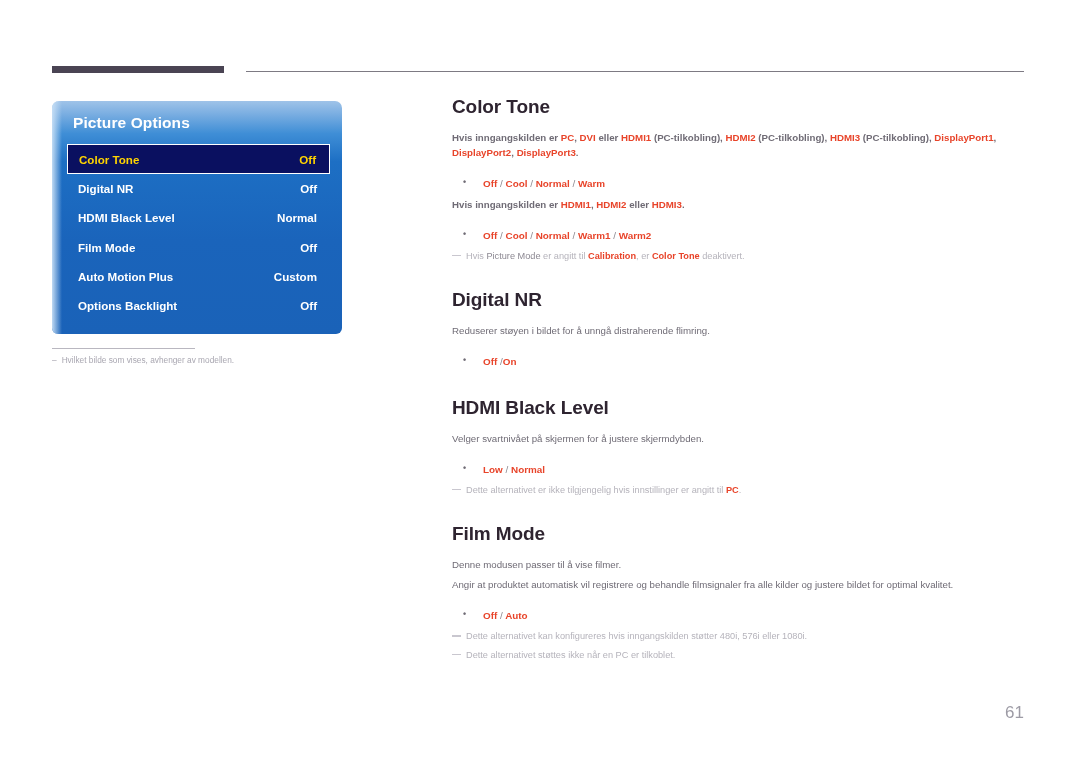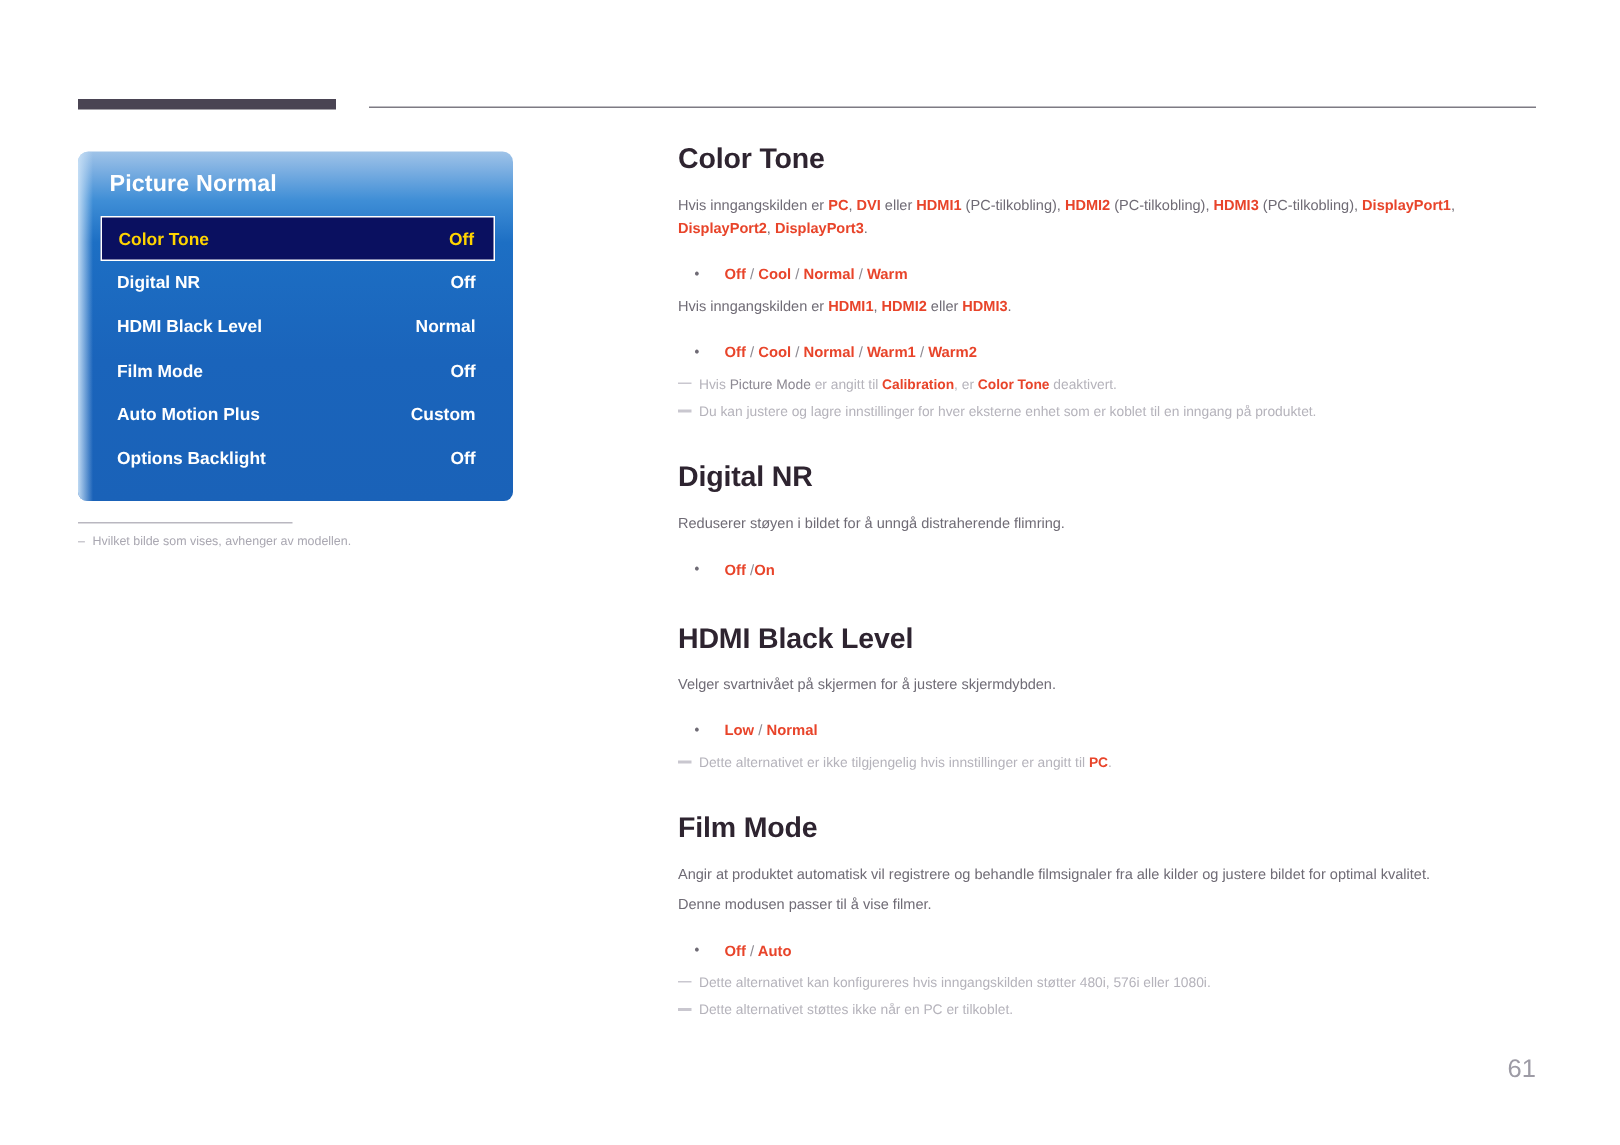--- a/index.html
+++ b/index.html
@@ -151,21 +151,21 @@
     font-size: 9.7px;
     line-height: 1.55;
     color: #6f6b75;
   }
   .bold-accent {
     color: #e8442a;
     font-weight: 700;
   }
   .plain {
     color: #6f6b75;
-    font-weight: 400;
+    font-weight: 700;
   }
   ul.opts {
     list-style: none;
     margin: 16px 0 4px 0;
     padding: 0;
   }
   ul.opts li {
     position: relative;
     padding-left: 31px;
     font-size: 9.9px;
@@ -222,21 +222,21 @@
 </style>
 </head>
 <body>
 
 <div class="header-rules">
   <div class="rule-thick"></div>
   <div class="rule-thin"></div>
 </div>
 
 <div class="osd-panel">
-  <div class="osd-title">Picture Normal</div>
+  <div class="osd-title">Picture Options</div>
   <div class="osd-rows">
 
     <div class="osd-row selected">
       <span>Color Tone</span>
       <span class="osd-value">Off</span>
     </div>
 
     <div class="osd-row">
       <span>Digital NR</span>
       <span class="osd-value">Off</span>
@@ -283,21 +283,20 @@
       </ul>
 
       <p class="para"><span class="plain">Hvis inngangskilden er </span><span class="bold-accent">HDMI1</span><span class="plain">, </span><span class="bold-accent">HDMI2</span><span class="plain"> eller </span><span class="bold-accent">HDMI3</span><span class="plain">.</span></p>
 
       <ul class="opts">
         <li>Off <span class="sep">/</span> Cool <span class="sep">/</span> Normal <span class="sep">/</span> Warm1 <span class="sep">/</span> Warm2</li>
       </ul>
 
       <p class="note"><span>Hvis </span><span class="strong-dark">Picture Mode</span><span> er angitt til </span><span class="accent-strong">Calibration</span><span>, er </span><span class="accent-strong">Color Tone</span><span> deaktivert.</span></p>
 
-      <p class="note">Du kan justere og lagre innstillinger for hver eksterne enhet som er koblet til en inngang på produktet.</p>
     </div>
   </section>
 
   <section class="sec" id="sec-digital-nr">
     <h2 class="sec-title">Digital NR</h2>
     <div class="body">
       <p class="para">Reduserer støyen i bildet for å unngå distraherende flimring.</p>
       <ul class="opts">
         <li>Off <span class="sep">/</span>On</li>
       </ul>
@@ -311,22 +310,22 @@
       <ul class="opts">
         <li>Low <span class="sep">/</span> Normal</li>
       </ul>
       <p class="note"><span>Dette alternativet er ikke tilgjengelig hvis innstillinger er angitt til </span><span class="accent-strong">PC</span><span>.</span></p>
     </div>
   </section>
 
   <section class="sec" id="sec-film-mode">
     <h2 class="sec-title">Film Mode</h2>
     <div class="body">
+      <p class="para">Denne modusen passer til å vise filmer.</p>
       <p class="para">Angir at produktet automatisk vil registrere og behandle filmsignaler fra alle kilder og justere bildet for optimal kvalitet.</p>
-      <p class="para">Denne modusen passer til å vise filmer.</p>
       <ul class="opts">
         <li>Off <span class="sep">/</span> Auto</li>
       </ul>
       <p class="note">Dette alternativet kan konfigureres hvis inngangskilden støtter 480i, 576i eller 1080i.</p>
       <p class="note">Dette alternativet støttes ikke når en PC er tilkoblet.</p>
     </div>
   </section>
 
 </div>
 

